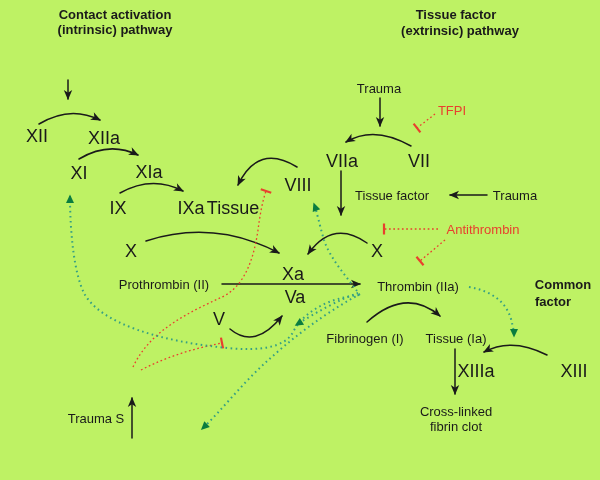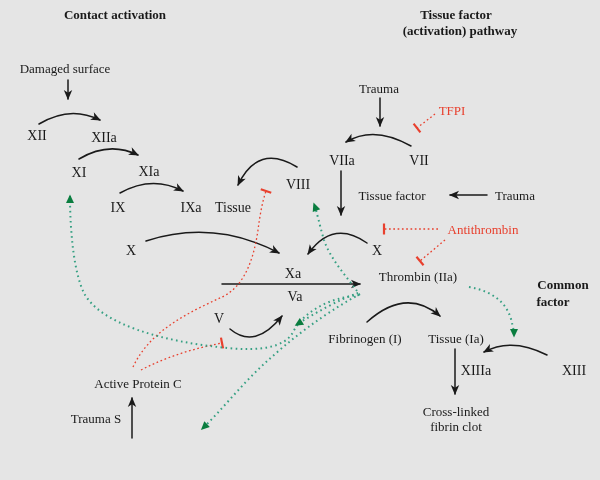--- a/index.html
+++ b/index.html
@@ -1,21 +1,21 @@
 <!DOCTYPE html>
 <html><head>
 <meta charset="utf-8">
 <style>
   html,body{margin:0;padding:0;background:#fff;}
-  #stage{position:relative;width:600px;height:480px;background:#e5e5e5;overflow:hidden;
-         font-family:Liberation Serif, serif;}
+  #stage{position:relative;width:600px;height:480px;background:#bef264;overflow:hidden;
+         font-family:Liberation Sans, sans-serif;}
   #arrows{position:absolute;left:0;top:0;}
   .lbl{position:absolute;transform:translate(-50%,-50%);white-space:nowrap;
        color:#1a1a1a;font-size:13px;line-height:1;}
-  .num{font-size:14px;}
+  .num{font-size:18px;}
   .bold{font-weight:bold;}
   .red{color:#e8402e;}
 </style>
 </head>
 <body>
 
 <div id="stage">
 
   <svg id="arrows" width="600" height="480" viewBox="0 0 600 480">
     <defs>
@@ -61,53 +61,53 @@
     <g stroke="#36a083" stroke-width="2" fill="none" stroke-dasharray="1.6 3.4">
       <path marker-end="url(#mG)" d="M359,295 C330,298 305,310 293,332 C285,348 258,351 228,348 C163,342 100,324 84,293 C74,273 70,232 70,196"></path>
       <path marker-end="url(#mG)" d="M357,291 C345,275 330,258 324,240 C320,227 317,212 314,204"></path>
       <path marker-end="url(#mG)" d="M358,293 C340,299 315,313 296,325"></path>
       <path marker-end="url(#mG)" d="M469,287 C492,291 506,302 511,319 C513,327 514,331 514,336"></path>
       <path marker-end="url(#mG)" d="M360,294 C320,316 290,340 264,364 C242,384 220,412 202,429"></path>
     </g>
   </svg>
 
   <div class="lbl bold" style="left:115px;top:14px">Contact activation</div>
+  <div class="lbl bold" style="left:115px;top:29px">(intrinsic) pathway</div>
   <div class="lbl bold" style="left:456px;top:14px">Tissue factor</div>
-  <div class="lbl bold" style="left:460px;top:30px">(activation) pathway</div>
+  <div class="lbl bold" style="left:460px;top:30px">(extrinsic) pathway</div>
 
-  <div class="lbl" style="left:65px;top:68px">Damaged surface</div>
   <div class="lbl num" style="left:37px;top:136px">XII</div>
   <div class="lbl num" style="left:104px;top:138px">XIIa</div>
   <div class="lbl num" style="left:79px;top:173px">XI</div>
   <div class="lbl num" style="left:149px;top:172px">XIa</div>
   <div class="lbl num" style="left:118px;top:208px">IX</div>
   <div class="lbl num" style="left:191px;top:208px">IXa</div>
   <div class="lbl num" style="left:233px;top:208px">Tissue</div>
   <div class="lbl num" style="left:298px;top:185px">VIII</div>
 
   <div class="lbl" style="left:379px;top:88px">Trauma</div>
   <div class="lbl red" style="left:452px;top:110px">TFPI</div>
   <div class="lbl num" style="left:342px;top:161px">VIIa</div>
   <div class="lbl num" style="left:419px;top:161px">VII</div>
   <div class="lbl" style="left:392px;top:195px">Tissue factor</div>
   <div class="lbl" style="left:515px;top:195px">Trauma</div>
   <div class="lbl red" style="left:483px;top:229px">Antithrombin</div>
 
   <div class="lbl num" style="left:377px;top:251px">X</div>
   <div class="lbl num" style="left:131px;top:251px">X</div>
   <div class="lbl num" style="left:293px;top:274px">Xa</div>
-  <div class="lbl" style="left:418px;top:276px">Thrombin (IIa)</div>
+  <div class="lbl" style="left:164px;top:284px">Prothrombin (II)</div>
+  <div class="lbl" style="left:418px;top:286px">Thrombin (IIa)</div>
   <div class="lbl bold" style="left:563px;top:284px">Common</div>
   <div class="lbl bold" style="left:553px;top:301px">factor</div>
 
   <div class="lbl num" style="left:295px;top:297px">Va</div>
   <div class="lbl num" style="left:219px;top:319px">V</div>
   <div class="lbl" style="left:365px;top:338px">Fibrinogen (I)</div>
   <div class="lbl" style="left:456px;top:338px">Tissue (Ia)</div>
   <div class="lbl num" style="left:476px;top:371px">XIIIa</div>
   <div class="lbl num" style="left:574px;top:371px">XIII</div>
   <div class="lbl" style="left:456px;top:411px">Cross-linked</div>
   <div class="lbl" style="left:456px;top:426px">fibrin clot</div>
 
-  <div class="lbl" style="left:138px;top:383px">Active Protein C</div>
   <div class="lbl" style="left:96px;top:418px">Trauma S</div>
 
 </div>
 
 </body></html>

